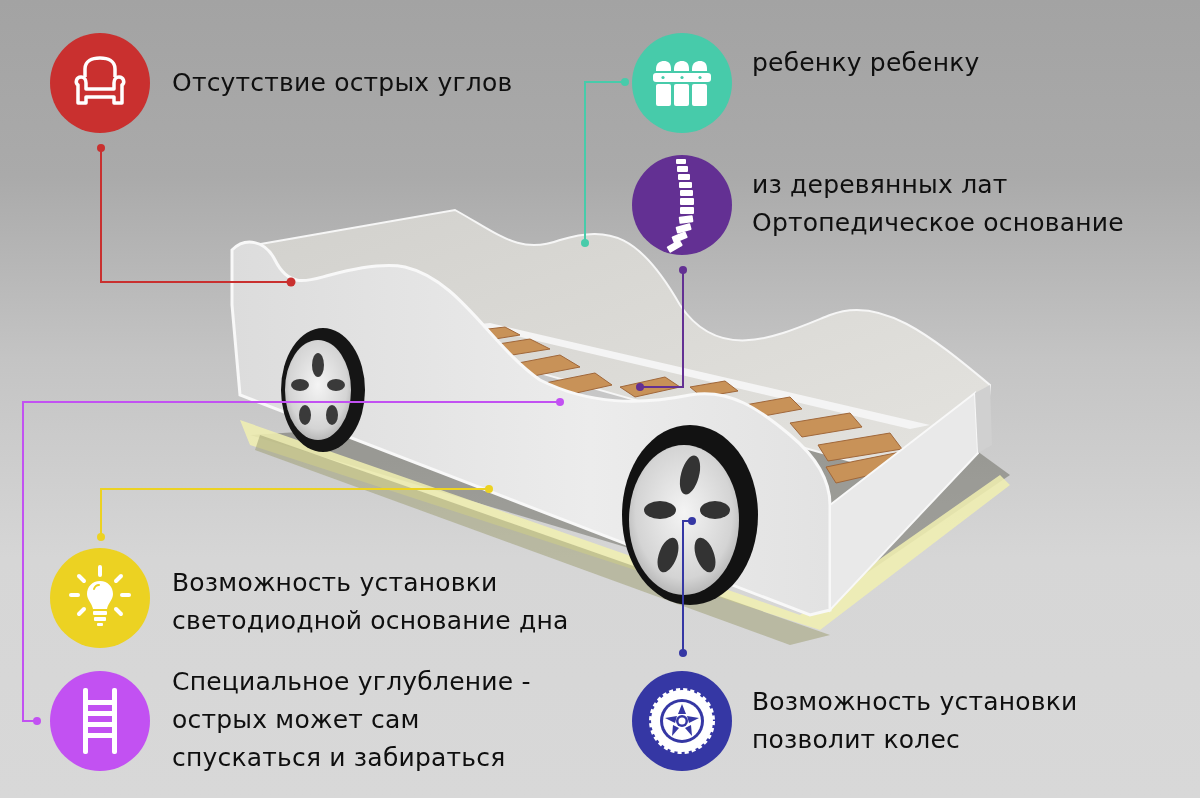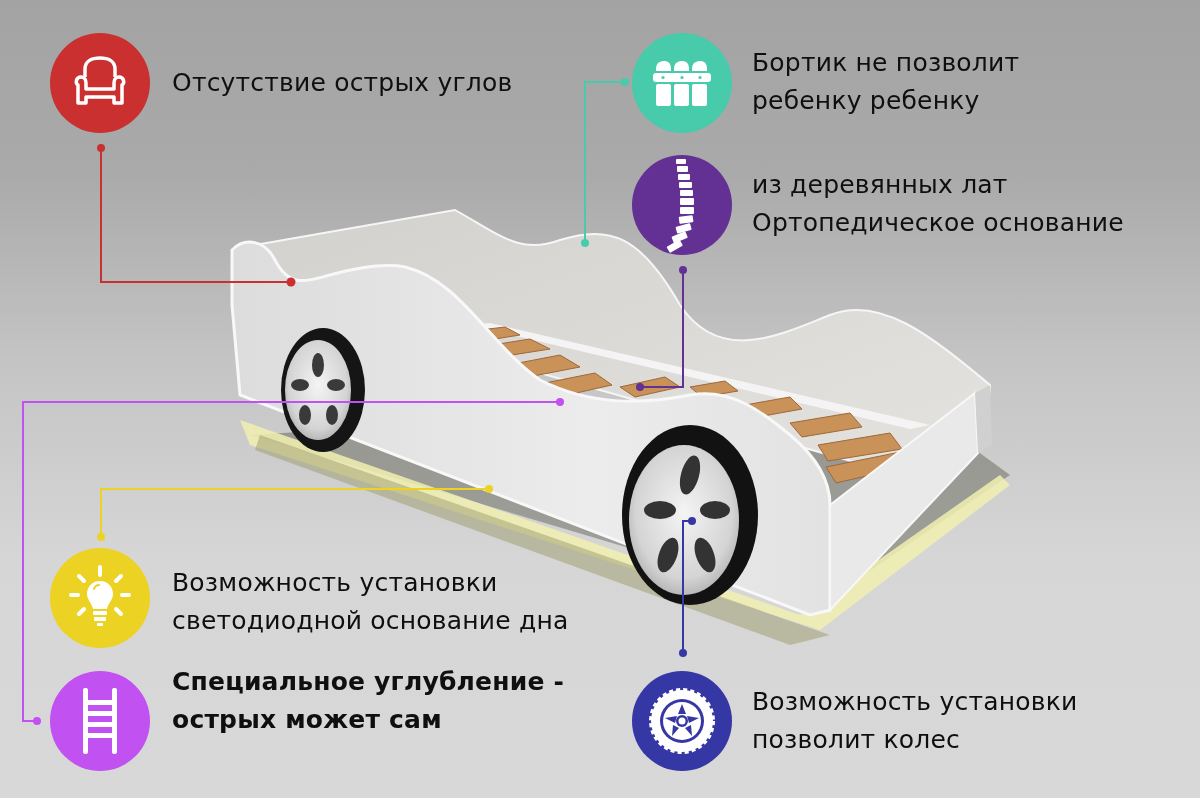--- a/index.html
+++ b/index.html
@@ -159,21 +159,20 @@
       <rect x="1" y="20" width="58" height="9" rx="3"></rect>
       <rect x="4" y="31" width="15" height="22" rx="2"></rect>
       <rect x="22" y="31" width="15" height="22" rx="2"></rect>
       <rect x="40" y="31" width="15" height="22" rx="2"></rect>
       <circle cx="11" cy="24.5" r="1.6" fill="#47cbaa"></circle>
       <circle cx="30" cy="24.5" r="1.6" fill="#47cbaa"></circle>
       <circle cx="48" cy="24.5" r="1.6" fill="#47cbaa"></circle>
     </svg>
   </div>
   <div class="feature-text" style="left:752px;top:39px;">
-    <span>Бортик не позволит</span>
     <span>ребенку ребенку</span>
   </div>
 
   <div class="feature-icon" style="left:632px;top:150px;background:#633093;overflow:hidden;">
     <svg width="100" height="100" viewBox="0 0 100 100" fill="#fff">
       <g>
         <rect x="44" y="4" width="10" height="5" rx="1"></rect>
         <rect x="45" y="11" width="11" height="6" rx="1"></rect>
         <rect x="46" y="19" width="12" height="6" rx="1"></rect>
         <rect x="47" y="27" width="13" height="6" rx="1"></rect>
@@ -218,23 +217,24 @@
   <div class="feature-icon" style="left:50px;top:666px;background:#c251f2;">
     <svg width="50" height="70" viewBox="0 0 50 70" fill="#fff">
       <rect x="8" y="2" width="5" height="66" rx="2"></rect>
       <rect x="37" y="2" width="5" height="66" rx="2"></rect>
       <rect x="11" y="14" width="28" height="5"></rect>
       <rect x="11" y="25" width="28" height="5"></rect>
       <rect x="11" y="36" width="28" height="5"></rect>
       <rect x="11" y="47" width="28" height="5"></rect>
     </svg>
   </div>
-  <div class="feature-text" style="left:172px;top:658px;font-weight:bold;">
+  <div class="feature-text" style="left:172px;top:658px;">
     <span>Специальное углубление -</span>
     <span>острых может сам</span>
+    <span>спускаться и забираться</span>
   </div>
 
   <div class="feature-icon" style="left:632px;top:666px;background:#3537a4;">
     <svg width="70" height="70" viewBox="0 0 70 70">
       <circle cx="35" cy="35" r="31" fill="#fff"></circle>
       <circle cx="35" cy="35" r="31" fill="none" stroke="#fff" stroke-width="4" stroke-dasharray="4 3"></circle>
       <circle cx="35" cy="35" r="22" fill="#3537a4"></circle>
       <circle cx="35" cy="35" r="19" fill="#fff"></circle>
       <g fill="#3537a4">
         <path d="M35 18 L39 28 L31 28 Z"></path>

